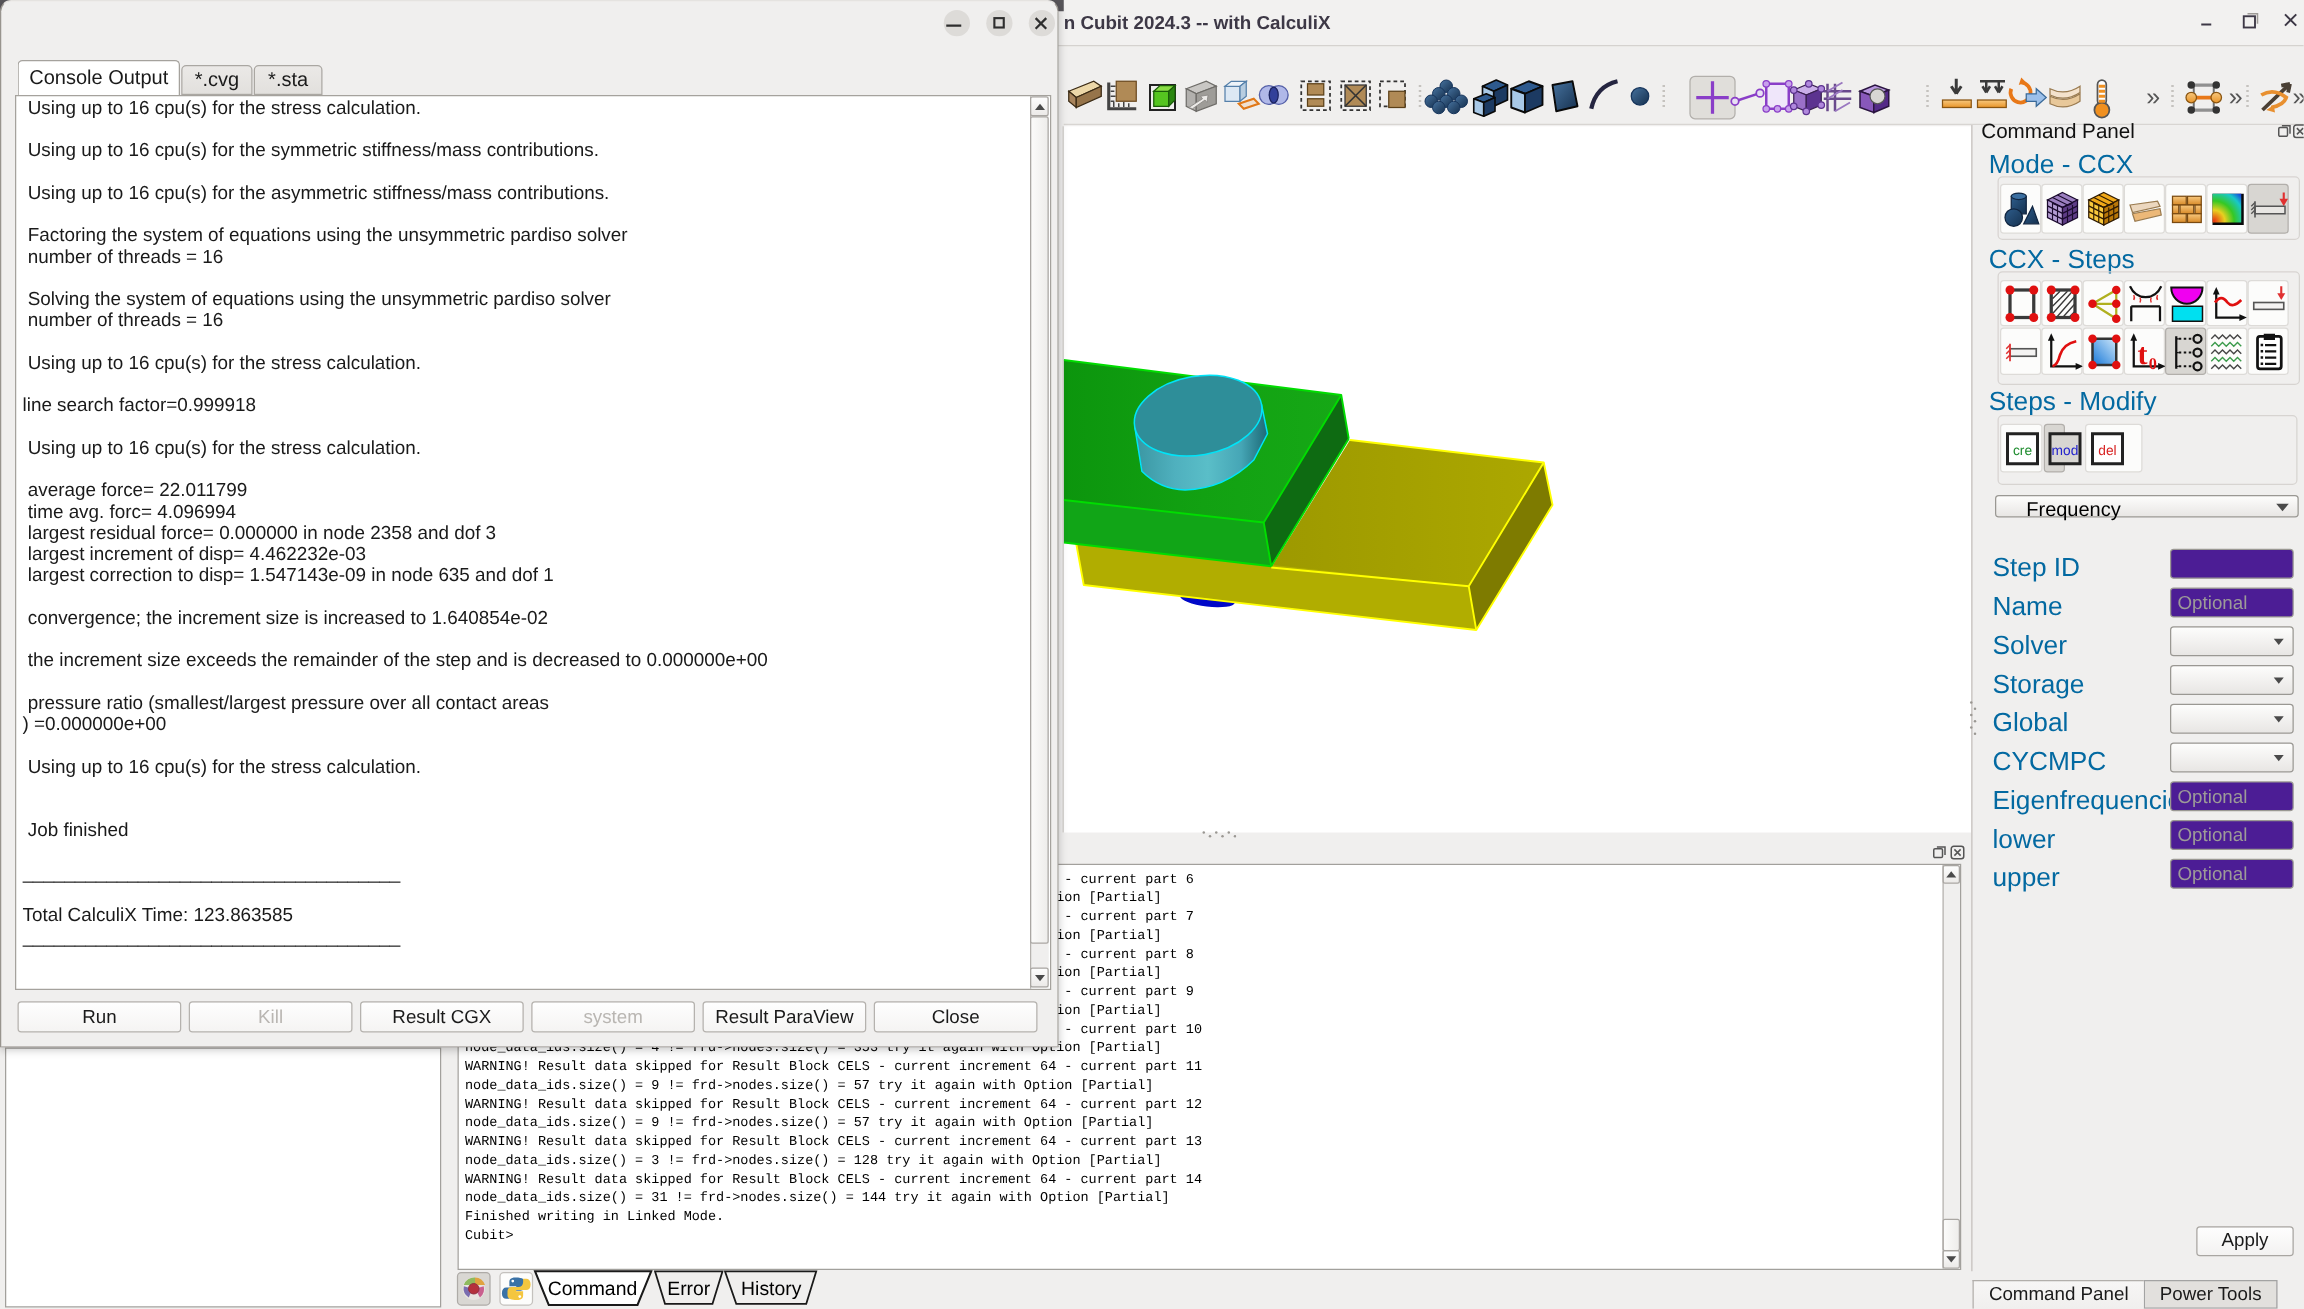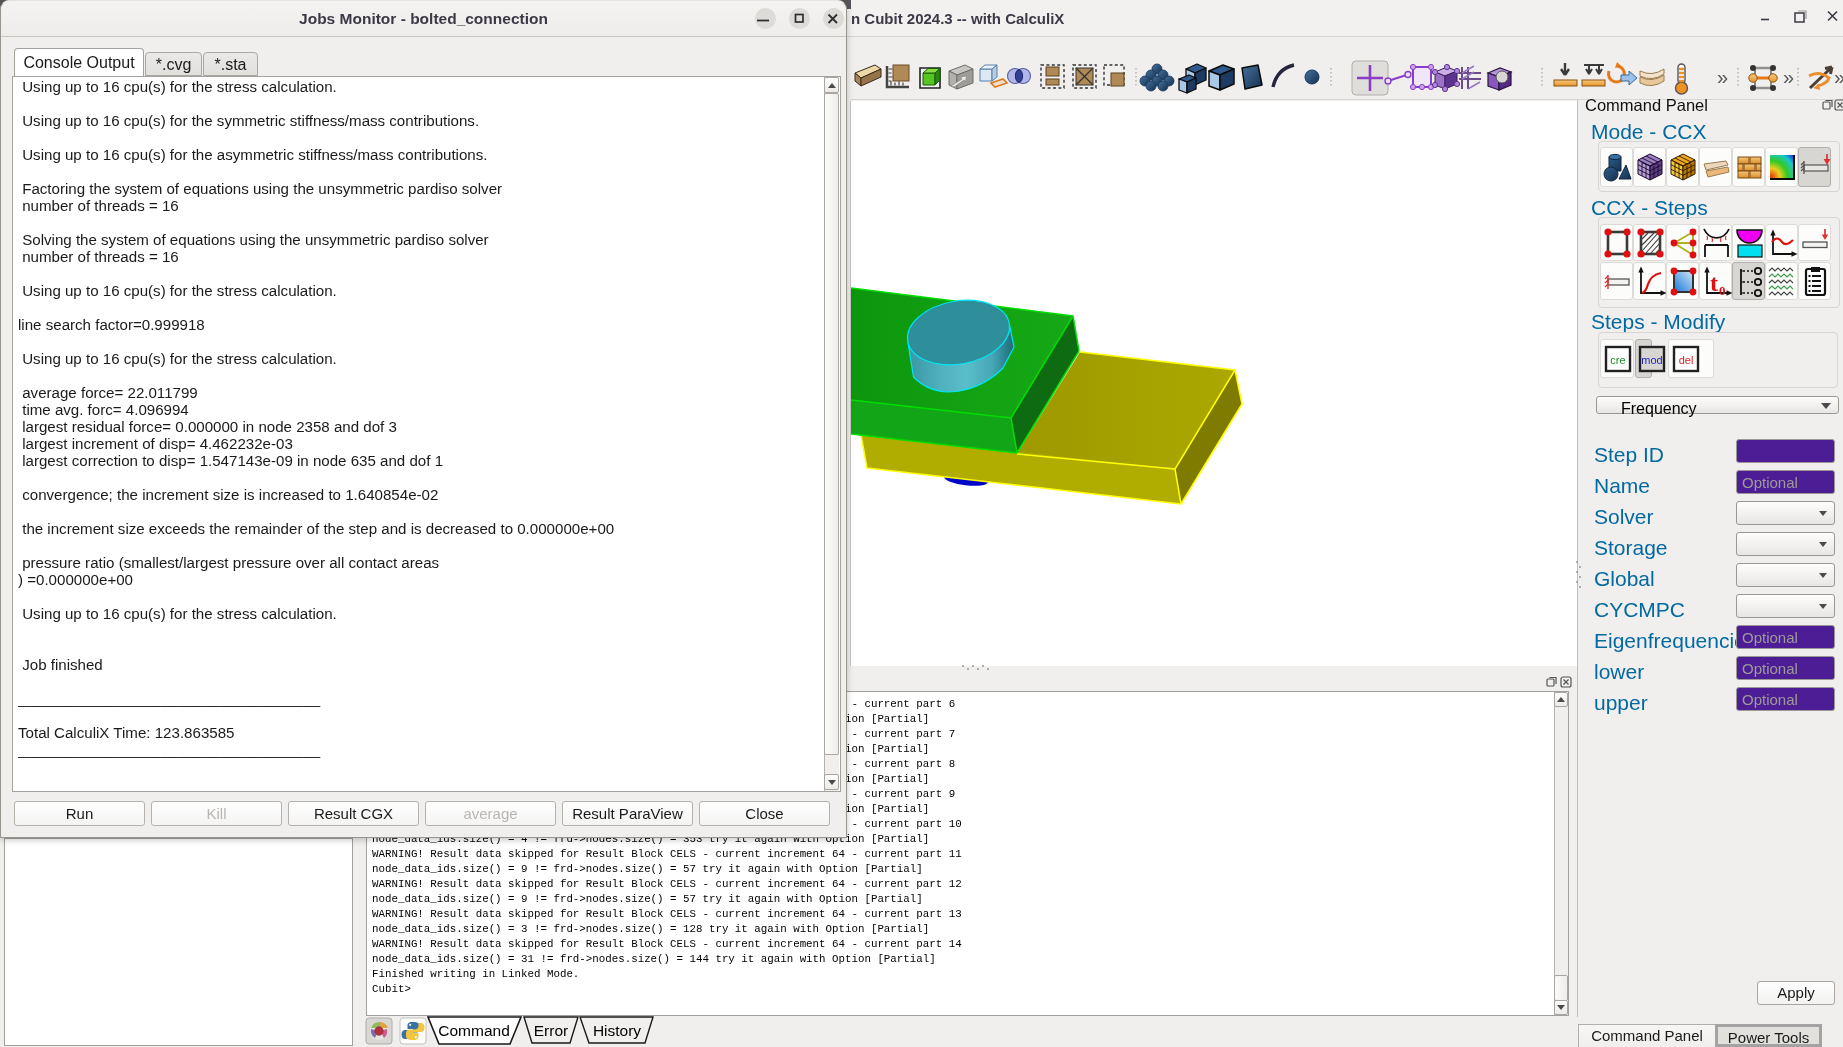--- a/index.html
+++ b/index.html
@@ -596,21 +596,21 @@
  <div class="combo" style="left:1736px;top:594px;width:99px;height:24px">
       <div class="arr dn"></div>
     </div>
  <div class="rp-label" style="left:1594px;top:629px">Eigenfrequencies</div>
  <div class="inp" style="left:1736px;top:625px;width:99px;height:24px">Optional</div>
  <div class="rp-label" style="left:1594px;top:660px">lower</div>
  <div class="inp" style="left:1736px;top:656px;width:99px;height:24px">Optional</div>
  <div class="rp-label" style="left:1594px;top:691px">upper</div>
  <div class="inp" style="left:1736px;top:687px;width:99px;height:24px">Optional</div>
  <div class="abs" style="left:1757px;top:981px;width:78px;height:24px;background:linear-gradient(#fefefe,#f3f2f1);border:1px solid #a9a6a2;border-radius:3px;font-size:15px;text-align:center;line-height:22px">Apply</div>
- <div class="abs" style="left:1715px;top:1024px;width:107px;height:23px;background:#e2e0dd;border:3px solid #a3a3a3;font-size:15px;text-align:center;line-height:21px">Power Tools</div>
+ <div class="abs" style="left:1715px;top:1024px;width:107px;height:23px;background:#e2e0dd;border:1px solid #a3a3a3;font-size:15px;text-align:center;line-height:21px">Power Tools</div>
  <div class="abs" style="left:1578px;top:1024px;width:137px;height:23px;background:linear-gradient(#f7f6f5,#f0efee);border:1px solid #b2afab;border-bottom:none;border-right:none;font-size:15px;text-align:center;line-height:21px">Command Panel</div>
 </div>
 <svg class="abs" style="left:961px;top:664px" width="28" height="7" viewBox="0 0 28 7">
     <g fill="#9a9792">
       <circle cx="2" cy="2" r="1"></circle>
       <circle cx="7" cy="5" r="1"></circle>
       <circle cx="12" cy="2" r="1"></circle>
       <circle cx="17" cy="5" r="1"></circle>
       <circle cx="22" cy="2" r="1"></circle>
       <circle cx="27" cy="5" r="1"></circle>
@@ -621,21 +621,20 @@
       <circle cx="2" cy="2" r="1"></circle>
       <circle cx="5" cy="7" r="1"></circle>
       <circle cx="2" cy="12" r="1"></circle>
       <circle cx="5" cy="17" r="1"></circle>
       <circle cx="2" cy="22" r="1"></circle>
       <circle cx="5" cy="27" r="1"></circle>
     </g>
   </svg>
 
 <div class="abs" id="dialog">
- <div class="abs" id="dlg-title">Jobs Monitor - bolted_connection</div>
  <div class="circbtn" style="left:754px"></div>
  <div class="circbtn" style="left:788px"></div>
  <div class="circbtn" style="left:822px"></div>
  <svg class="abs" style="left:750px;top:4px" width="95" height="28" viewBox="0 0 95 28">
   <path d="M6 15.5 H18" stroke="#2e2e2e" stroke-width="1.8"></path>
   <rect x="44.5" y="9.5" width="7.5" height="7.5" fill="none" stroke="#2e2e2e" stroke-width="1.7"></rect>
   <path d="M77.5 9.5 L86 18 M86 9.5 L77.5 18" stroke="#2e2e2e" stroke-width="1.8"></path>
  </svg>
  <div class="dtab" style="left:13px;top:47px;width:130px;height:28px;background:#fff;border:1px solid #a5a29d;border-bottom:none;border-radius:4px 4px 0 0;line-height:28px;z-index:2">Console Output</div>
  <div class="dtab" style="left:144px;top:51px;width:57px;height:24px;background:linear-gradient(#ebe9e7,#e2e0dd);border:1px solid #aaa7a2;border-radius:4px 4px 0 0;line-height:23px">*.cvg</div>
@@ -686,16 +685,16 @@
  <div class="abs sbbtn" style="left:823px;top:76px;width:15px;height:16px">
       <div class="arr up"></div>
     </div>
  <div class="abs sbbtn" style="left:823px;top:773px;width:15px;height:16px">
       <div class="arr dn"></div>
     </div>
  <div class="abs sbthumb" style="left:823px;top:92px;width:15px;height:662px"></div>
  <div class="dbtn" style="left:13px">Run</div>
  <div class="dbtn dis" style="left:150px">Kill</div>
  <div class="dbtn" style="left:287px">Result CGX</div>
- <div class="dbtn dis" style="left:424px">average</div>
+ <div class="dbtn dis" style="left:424px">system</div>
  <div class="dbtn" style="left:561px">Result ParaView</div>
  <div class="dbtn" style="left:698px">Close</div>
 </div>
 
 </body></html>

